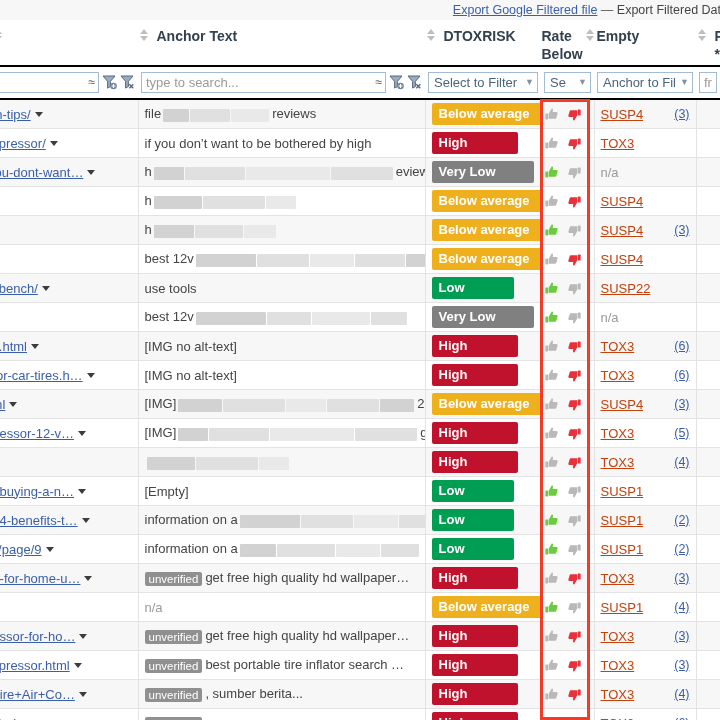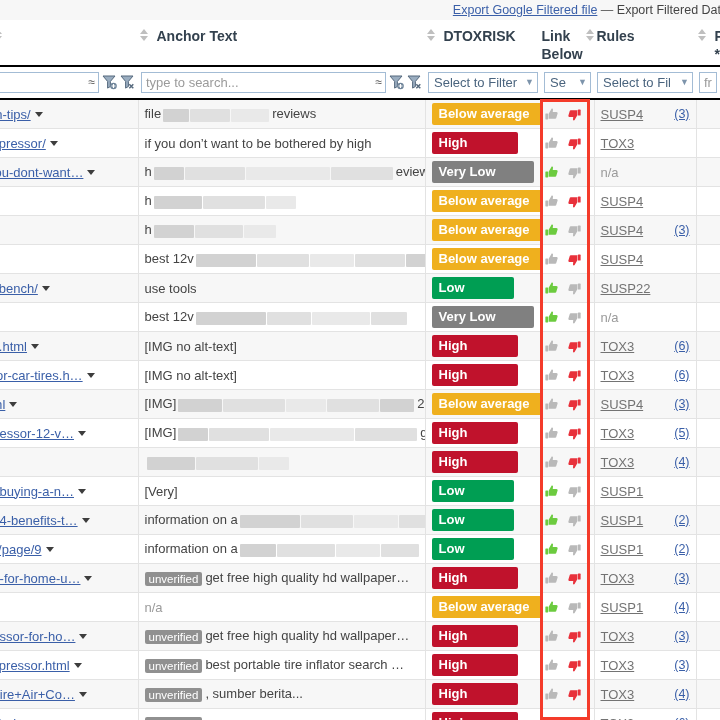--- a/index.html
+++ b/index.html
@@ -132,21 +132,21 @@
 
   .rate{display:flex;align-items:center;gap:4px;justify-content:flex-start;padding-left:2px;}
   .thumb{width:17px;height:17px;display:block;}
 
   .unver{
     display:inline-block;background:#909090;color:#fff;font-size:11.5px;
     padding:1px 4px;border-radius:2px;vertical-align:middle;margin-right:3px;
   }
   .na{color:#9a9a9a;}
   .rules-cell{display:flex;align-items:center;justify-content:space-between;}
-  a.rule{color:#737373;text-decoration:underline;}
+  a.rule{color:#c2410c;text-decoration:underline;}
   a.rulecount{color:#3a5fa8;text-decoration:underline;font-size:12.5px;}
 
   
   .redbox{
     position:absolute;border:3px solid #f43b2a;
     left:540px;top:99px;width:50px;height:621px;
     box-sizing:border-box;pointer-events:none;
   }
 </style>
 </head>
@@ -197,32 +197,32 @@
             <span class="sort-ico">
                 <i class="up"></i>
                 <i class="dn"></i>
               </span>
             <span class="hd-label">DTOXRISK</span>
           </div>
         </th>
         <th>
           <div class="hd-wrap" style="padding-left:0;">
             <span class="hd-label">
-              <span>Link</span><br>
+              <span>Rate</span><br>
               <span class="hd-sub">Below</span>
             </span>
             <span class="sort-ico" style="margin-left:2px;margin-right:0;">
                 <i class="up"></i>
                 <i class="dn"></i>
               </span>
           </div>
         </th>
         <th>
           <div class="hd-wrap" style="padding-left:2px;">
-            <span class="hd-label">Rules</span>
+            <span class="hd-label">Empty</span>
           </div>
         </th>
         <th>
           <div class="hd-wrap" style="padding-left:0;">
             <span class="sort-ico">
                 <i class="up"></i>
                 <i class="dn"></i>
               </span>
             <span class="hd-label">
               <span>Po</span><br>
@@ -282,21 +282,21 @@
           </div>
         </td>
         <td>
           <div class="fsel">
             <span>Se</span>
             <span class="car">▼</span>
           </div>
         </td>
         <td>
           <div class="fsel">
-            <span>Select to Fil</span>
+            <span>Anchor to Fil</span>
             <span class="car">▼</span>
           </div>
         </td>
         <td>
           <div class="ftext" style="padding-right:2px;">
             <span>fr</span>
           </div>
         </td>
       </tr>
     </thead>
@@ -715,21 +715,21 @@
               <a class="rule" href="#">TOX3</a>
               <a class="rulecount" href="#">(4)</a>
             </div>
           </td>
           <td class="c-power"></td>
         </tr>
         <tr>
           <td class="c-url">
             <div style="margin-left:-4px;"><a class="urlink" href="#">o-buying-a-n…</a><span class="caret"></span></div>
           </td>
-          <td class="c-anchor"><span>[Very]</span></td>
+          <td class="c-anchor"><span>[Empty]</span></td>
           <td class="c-risk">
             <span class="badge" style="background:#009e53;width:68px;">Low</span>
           </td>
           <td class="c-rate" style="padding: 0px;">
             <div class="rate">
               <span>
                 <svg class="thumb" viewBox="0 0 20 20">
                   <path d="M5.5 9.2l3.2-5.6c.5-.9 1.9-.6 1.9.5l-.3 3h4.3c1 0 1.7.9 1.4 1.8l-1.5 4.8c-.2.7-.9 1.2-1.7 1.2H5.5z" fill="#6ccb3f"></path>
                   <rect x="1.6" y="8.8" width="3.3" height="7" rx="0.7" fill="#6ccb3f"></rect>
                 </svg>

